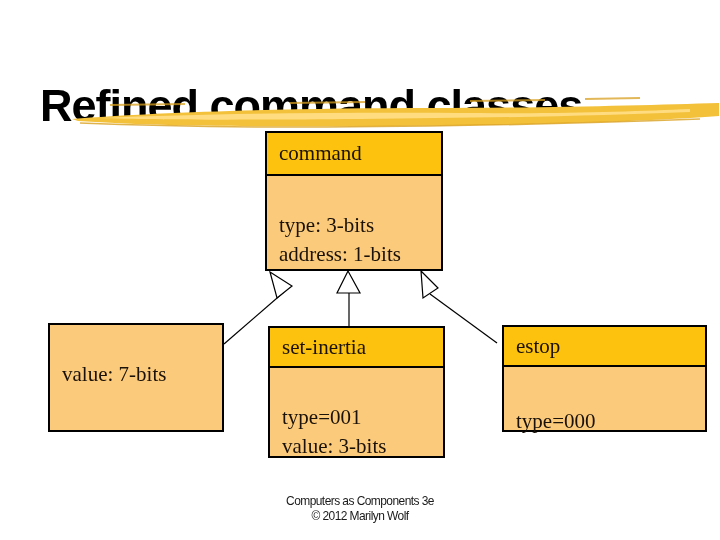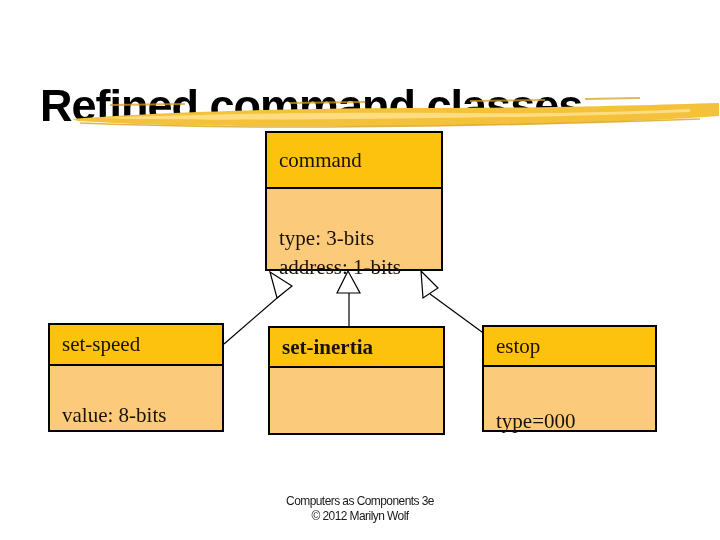--- a/index.html
+++ b/index.html
@@ -30,26 +30,26 @@
   }
   .uml-header{
     background:var(--class-header-fill,#FCC20E);
     border-bottom:2px solid var(--class-border,#000);
     box-sizing:border-box;
     display:flex;align-items:center;
     padding-left:12px;
   }
   .uml-body{padding:7px 0 0 12px;line-height:29px;margin-top:28px;}
   #cls-command{left:265px;top:131px;width:178px;height:140px;}
-  #cls-command .uml-header{height:56px;}
+  #cls-command .uml-header{height:43px;}
   #cls-set-speed{left:48px;top:323px;width:176px;height:109px;}
   #cls-set-speed .uml-header{height:41px;}
-  #cls-set-inertia{left:268px;top:326px;width:177px;height:109px;font-weight:bold;}
+  #cls-set-inertia{left:268px;top:326px;width:177px;height:132px;}
   #cls-set-inertia .uml-header{height:40px;}
-  #cls-estop{left:482px;top:325px;width:175px;height:107px;}
+  #cls-estop{left:502px;top:325px;width:205px;height:107px;}
   #cls-estop .uml-header{height:40px;}
   #cls-estop .uml-body{padding-top:12px;}
   .slide-footer{
     position:absolute;left:0;right:0;top:493px;
     text-align:center;
     font-family:"Liberation Sans",sans-serif;
     font-size:13px;line-height:15px;letter-spacing:-0.6px;
     color:#1a1a1a;
     transform:scaleX(.92);transform-origin:50% 50%;
   }
@@ -88,28 +88,31 @@
 
   <div class="uml-class" id="cls-command">
     <div class="uml-header">command</div>
     <div class="uml-body">
       <div>type: 3-bits</div>
       <div>address: 1-bits</div>
     </div>
   </div>
 
   <div class="uml-class" id="cls-set-speed">
-    <div class="uml-header">set-speed</div>
     <div class="uml-body">
-      <div>value: 8-bits</div>
+      <div>value: 7-bits</div>
     </div>
   </div>
 
   <div class="uml-class" id="cls-set-inertia">
     <div class="uml-header">set-inertia</div>
+    <div class="uml-body">
+      <div>type=001</div>
+      <div>value: 3-bits</div>
+    </div>
   </div>
 
   <div class="uml-class" id="cls-estop">
     <div class="uml-header">estop</div>
     <div class="uml-body">
       <div>type=000</div>
     </div>
   </div>
 
   <div class="slide-footer">

